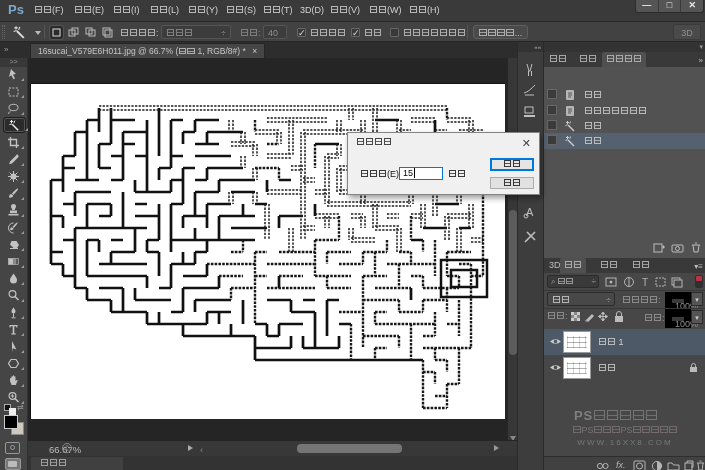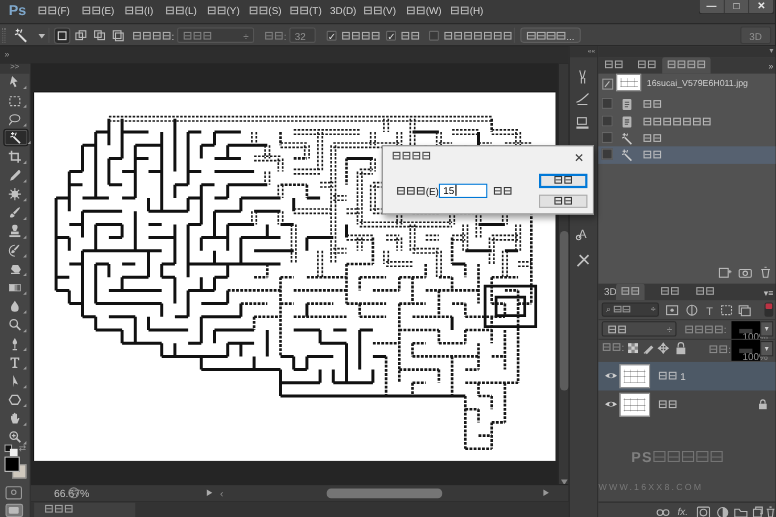--- a/index.html
+++ b/index.html
@@ -108,34 +108,35 @@
           <rect x="5" y="4" width="6" height="6" fill="none" stroke="#bbb"></rect>
         </svg></div>
  <div class="modebtn" style="left:101px"><svg width="13" height="13">
           <rect x="2" y="2" width="7" height="7" fill="none" stroke="#bbb"></rect>
           <rect x="4" y="4" width="7" height="7" fill="none" stroke="#bbb"></rect>
         </svg></div>
 
  <div class="optlbl" style="left:120px"><i class="g"></i><i class="g"></i><i class="g"></i><i class="g"></i>:</div>
  <div class="dd" style="left:161px;top:3px;width:70px;height:14px;padding:2px 4px"><i class="g"></i><i class="g"></i><i class="g"></i><span style="position:absolute;right:4px">÷</span></div>
  <div class="optlbl" style="left:240px;color:#8a8a8a"><i class="g"></i><i class="g"></i>:</div>
- <div class="dd" style="left:263px;top:3px;width:24px;height:14px;padding:2px 4px">32</div>
+ <div class="dd" style="left:263px;top:3px;width:24px;height:14px;padding:2px 4px">40</div>
  <div class="chk" style="left:297px">✓</div>
       <div class="optlbl" style="left:310px"><i class="g"></i><i class="g"></i><i class="g"></i><i class="g"></i></div>
  <div class="chk" style="left:351px">✓</div>
       <div class="optlbl" style="left:364px"><i class="g"></i><i class="g"></i></div>
  <div class="chk" style="left:390px"></div>
       <div class="optlbl" style="left:403px"><i class="g"></i><i class="g"></i><i class="g"></i><i class="g"></i><i class="g"></i><i class="g"></i><i class="g"></i></div>
  <div class="sep" style="left:467px"></div>
  <div class="abs" style="left:473px;top:3px;width:55px;height:14px;border:1px solid #5e5e5e;border-radius:3px;background:#4a4a4a;text-align:center;padding-top:2px;font-size:9px;color:#c5c5c5"><i class="g"></i><i class="g"></i><i class="g"></i><i class="g"></i>...</div>
  <div class="abs" style="left:673px;top:2px;width:28px;height:16px;background:#4a4a4a;border:1px solid #3a3a3a;border-radius:2px;text-align:center;padding-top:3px;color:#909090;font-size:9px">3D</div>
 </div>
 
 <div id="tabbar">
  <div class="abs" style="left:4px;top:3px;color:#999;font-size:8px">»</div>
+ <div id="doctab">16sucai_V579E6H011.jpg @ 66.7% (<i class="g"></i><i class="g"></i> 1, RGB/8#) * <span style="margin-left:4px">×</span></div>
 </div>
 
 <div id="toolbar">
  <div class="abs" style="left:0;top:0;width:27px;height:9px;background:#383838;color:#999;font-size:7px;text-align:center;line-height:8px">&gt;&gt;</div>
  <div class="tool" style="top:10px">
         <svg width="13" height="13" viewBox="0 0 13 13" style="display:block">
           <path d="M4 1l5 5-3 .5 2 4-1.6.8-2-4L2 9z" fill="#c2c2c2"></path>
         </svg>
       </div>
       <div class="tool" style="top:27px">
@@ -315,28 +316,20 @@
         <span style="position:absolute;right:3px;top:1px;color:#999;font-size:7px;line-height:8px">▾</span>
       </div>
 
  <div class="ptabs" style="top:10px">
    <div class="ptab" style="left:1px"><i class="g"></i><i class="g"></i></div>
    <div class="ptab" style="left:31px"><i class="g"></i><i class="g"></i></div>
    <div class="ptab act" style="left:58px"><i class="g"></i><i class="g"></i><i class="g"></i><i class="g"></i></div>
    <div class="abs" style="right:3px;top:4px;color:#bbb;font-size:8px">»</div>
  </div>
  <div class="abs" style="left:0;top:25px;width:162px;height:191px;background:#525252">
-   <div class="hrow" style="top:1px">
-     <div class="hico" style="left:3px"><svg width="11" height="12">
-              <rect x="1" y="2" width="9" height="9" fill="none" stroke="#999"></rect>
-              <path d="M3 9l4-5" stroke="#bbb"></path>
-            </svg></div>
-     <div class="thumbmini" style="position:absolute;left:17px;top:0;width:21px;height:14px"></div>
-     <div class="abs" style="left:44px;top:3px;font-size:8px">16sucai_V579E6H011.jpg</div>
-   </div>
    <div class="hrow" style="top:20px">
      <div class="abs" style="left:3px;top:2px;width:10px;height:10px;background:#3b3b3b;border:1px solid #666"></div>
      <div class="hico" style="left:20px"><svg width="12" height="12">
               <rect x="2" y="1" width="8" height="10" rx="1" fill="#b5b5b5"></rect>
               <path d="M4 4h4M4 6h4M4 8h3" stroke="#555"></path>
             </svg></div>
      <div class="abs" style="left:40px;top:3px"><i class="g"></i><i class="g"></i></div>
    </div>
    <div class="hrow" style="top:36px">
      <div class="abs" style="left:3px;top:2px;width:10px;height:10px;background:#3b3b3b;border:1px solid #666"></div>
@@ -435,21 +428,22 @@
             </svg></div>
      <div class="thumbmini" style="position:absolute;left:20px;top:3px;width:26px;height:20px"></div>
      <div class="abs" style="left:54px;top:8px;font-style:italic"><i class="g"></i><i class="g"></i></div>
      <div class="abs" style="right:8px;top:7px"><svg width="9" height="11">
               <rect x="1" y="5" width="7" height="5" fill="#bbb"></rect>
               <path d="M2.5 5V3.5a2 2 0 014 0V5" fill="none" stroke="#bbb"></path>
             </svg></div>
    </div>
 
    <div class="abs" style="left:-9px;top:135px;width:162px;text-align:center;color:#7f7f7f;font-size:13px;font-weight:bold;letter-spacing:1px">PS<i class="g gb"></i><i class="g gb"></i><i class="g gb"></i><i class="g gb"></i><i class="g gb"></i></div>
-   <div class="abs" style="left:0;top:165px;width:162px;text-align:left;color:#787878;font-size:8px;letter-spacing:2px">WWW.16XX8.COM</div>
+   <div class="abs" style="left:0;top:152px;width:162px;text-align:center;color:#7d7373;font-size:9px"><i class="g"></i>PS<i class="g"></i><i class="g"></i><i class="g"></i>PS<i class="g"></i><i class="g"></i><i class="g"></i><i class="g"></i><i class="g"></i></div>
+   <div class="abs" style="left:0;top:165px;width:162px;text-align:center;color:#787878;font-size:8px;letter-spacing:2px">WWW.16XX8.COM</div>
  </div>
 
  <div class="abs" style="left:0;top:414px;width:162px;height:14px;background:#414141;border-top:1px solid #2e2e2e">
   <div class="abs" style="left:52px;top:5px"><svg width="14" height="8">
             <circle cx="4" cy="4" r="2.6" fill="none" stroke="#b5b5b5"></circle>
             <circle cx="9.5" cy="4" r="2.6" fill="none" stroke="#b5b5b5"></circle>
           </svg></div>
   <div class="abs" style="left:72px;top:3px;color:#b5b5b5;font-size:9px;font-style:italic">fx.</div>
   <div class="abs" style="left:89px;top:3px"><svg width="13" height="12">
             <rect x="1" y="1" width="11" height="10" rx="1" fill="none" stroke="#b5b5b5"></rect>

